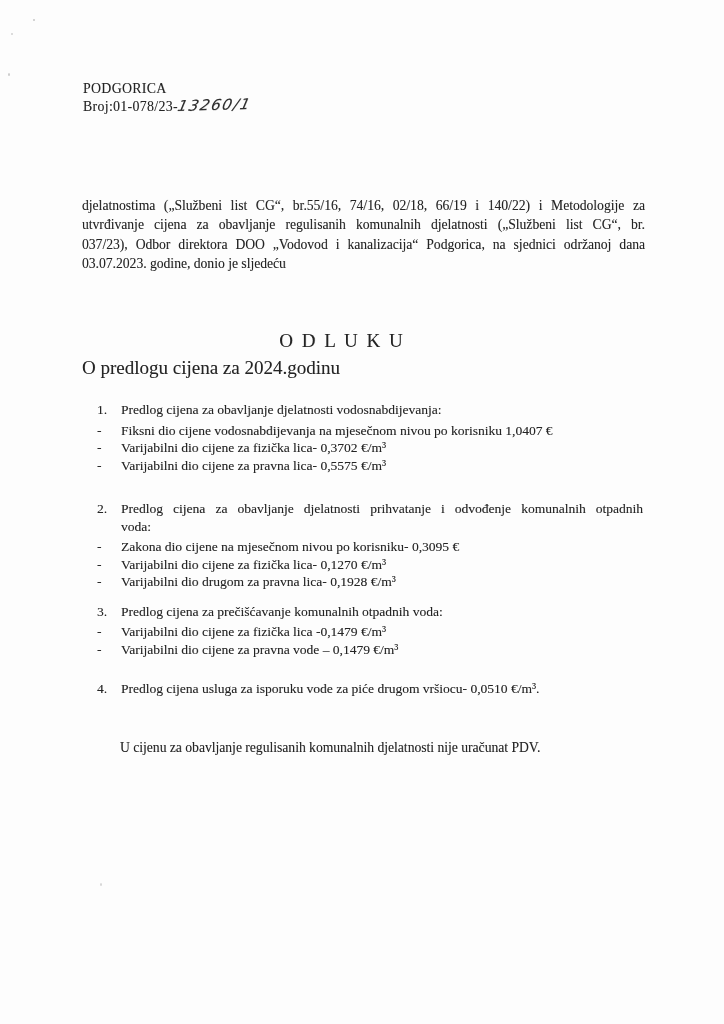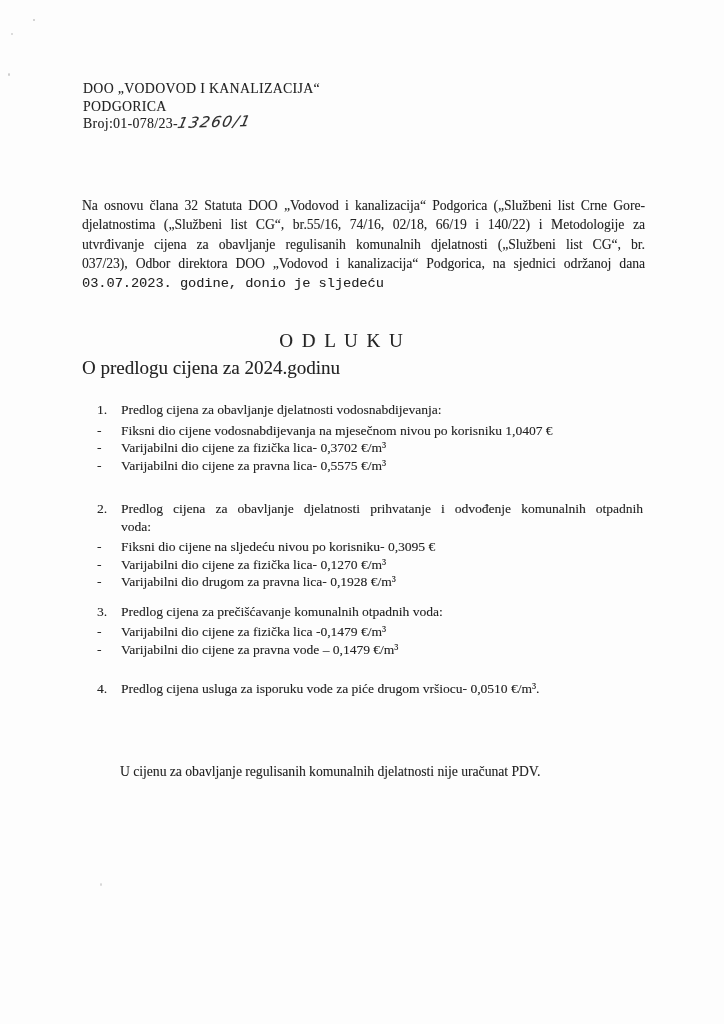--- a/index.html
+++ b/index.html
@@ -27,21 +27,21 @@
     transform:skewX(-14deg) rotate(-1.5deg);
     position:relative; top:-1px;
     color:#2e2e2e;
   }
   
   .preamble {
     position:absolute; left:82px; top:196px; width:563px;
     font-size:13.6px; line-height:19.4px;
   }
   .preamble .line { text-align:justify; text-align-last:justify; white-space:normal; }
-  .preamble .line.last { text-align:justify; text-align-last:left;font-family:Liberation Mono, monospace; }
+  .preamble .line.last { text-align:justify; text-align-last:left; }
   
   .title {
     position:absolute; left:82px; top:330px; width:520px;
     text-align:center; font-size:19px; letter-spacing:2px;
   }
   .subtitle {
     position:absolute; left:82px; top:357px; width:520px;
     text-align:left; font-size:19px;
   }
   
@@ -54,49 +54,46 @@
   .content { flex:1 1 auto; min-width:0; }
   .content.just { text-align:justify; text-align-last:justify; }
   .hrow { margin-bottom:3px; }
   .item.i1 { margin-bottom:26px; }
   .item.i2 { margin-bottom:12px; }
   .item.i3 { margin-bottom:22px; }
   
   .vat-note {
     position:absolute; left:120px; top:740px;
     font-size:13.6px;
-    margin-top:24px;
   }
   
   .speck { position:absolute; border-radius:50%; }
   .s1 { left:33px;  top:19px;  width:2px; height:2px; background:#c6c6c6; }
   .s2 { left:11px;  top:33px;  width:2px; height:2px; background:#d0d0d0; }
   .s3 { left:8px;   top:73px;  width:2px; height:3px; background:#cbcbcb; }
   .s4 { left:100px; top:883px; width:2px; height:3px; background:#d6d6d6; }
 </style>
 </head>
 <body>
 
 <div class="page">
 
   <div class="speck s1"></div>
   <div class="speck s2"></div>
   <div class="speck s3"></div>
   <div class="speck s4"></div>
 
   <div class="header">
-    <div>DOO „VODOVOD I KANALIZACIJA“</div>
     <div>PODGORICA</div>
     <div>
       <span>Broj:01-078/23-</span><span class="handwritten">13260/1</span>
     </div>
   </div>
 
   <div class="preamble">
-    <div class="line">Na osnovu člana 32 Statuta DOO „Vodovod i kanalizacija“ Podgorica („Službeni list Crne Gore-</div>
     <div class="line">djelatnostima („Službeni list CG“, br.55/16, 74/16, 02/18, 66/19 i 140/22) i Metodologije za</div>
     <div class="line">utvrđivanje cijena za obavljanje regulisanih komunalnih djelatnosti („Službeni list CG“, br.</div>
     <div class="line">037/23), Odbor direktora DOO „Vodovod i kanalizacija“ Podgorica, na sjednici održanoj dana</div>
     <div class="line last">03.07.2023. godine, donio je sljedeću</div>
   </div>
 
   <div class="title">O D L U K U</div>
   <div class="subtitle">O predlogu cijena za 2024.godinu</div>
 
   <div class="items">
@@ -124,21 +121,21 @@
       <div class="row">
         <div class="marker">2.</div>
         <div class="content just">Predlog cijena za obavljanje djelatnosti prihvatanje i odvođenje komunalnih otpadnih</div>
       </div>
       <div class="row hrow">
         <div class="marker"></div>
         <div class="content">voda:</div>
       </div>
       <div class="row">
         <div class="marker">-</div>
-        <div class="content">Fiksni dio cijene na sljedeću nivou po korisniku- 0,3095 €</div>
+        <div class="content">Zakona dio cijene na mjesečnom nivou po korisniku- 0,3095 €</div>
       </div>
       <div class="row">
         <div class="marker">-</div>
         <div class="content">Varijabilni dio cijene za fizička lica- 0,1270 €/m³</div>
       </div>
       <div class="row">
         <div class="marker">-</div>
         <div class="content">Varijabilni dio drugom za pravna lica- 0,1928 €/m³</div>
       </div>
     </div>

